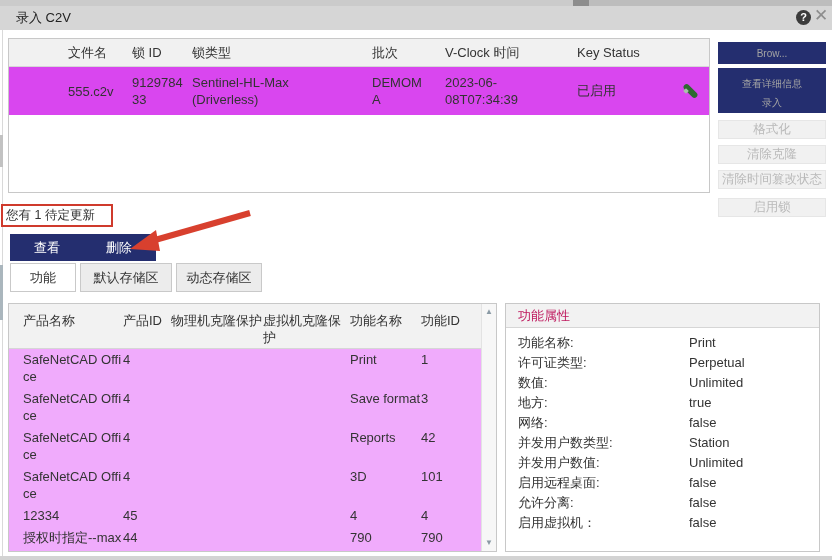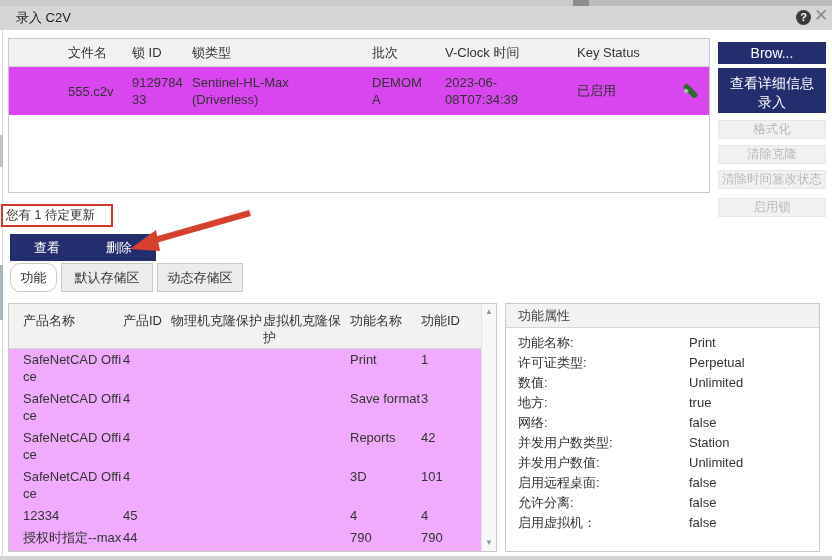--- a/index.html
+++ b/index.html
@@ -40,22 +40,22 @@
   .lc5 { width:132px; }
   .lc6 { width:103px; }
   .wrap2 { white-space:pre-line; line-height:17px; }
   .dongle { position:relative; width:22px; height:20px; }
   .dongle .body { position:absolute; left:2px; top:7px; width:17px; height:6px; background:#2e6a30;
     border-radius:3px; transform:rotate(45deg); }
   .dongle .band { position:absolute; left:4px; top:8px; width:4px; height:4px; background:#a9c3a9;
     transform:rotate(45deg); }
 
   
-  .act-btn { position:absolute; left:718px; width:108px; border:none; color:#ffffff;
-    background:#242e6f; font-family:inherit; font-size:14px; text-align:center; cursor:pointer; }
+  .act-btn { position:absolute; left:718px; width:108px; border:none; color:#a3a3a3;
+    background:#242e6f; font-family:inherit; font-size:10px; text-align:center; cursor:pointer; }
   .act-btn.disabled { background:#f1f1f1; color:#b9b9b9; border:1px solid #e6e6e6; cursor:default; font-size:12.5px; }
   #btn-browse { top:42px; height:22px; }
   #btn-details { top:68px; height:32px; }
   #btn-apply { top:92px; height:21px; }
   #btn-format { top:120px; height:19px; }
   #btn-clearclone { top:145px; height:19px; }
   #btn-cleartamper { top:170px; height:19px; padding:0; }
   #btn-enablelock { top:198px; height:19px; }
 
   
@@ -67,21 +67,21 @@
   #btn-view { left:10px; }
   #btn-delete { left:82px; }
 
   .arrow-overlay { position:absolute; left:0; top:0; width:832px; height:560px; pointer-events:none; }
 
   
   .tabs { position:absolute; left:10px; top:263px; height:29px; display:flex; }
   .tab { height:29px; border:1px solid #c9c9c9; background:#ececec; display:flex;
     align-items:center; justify-content:center; cursor:pointer; margin-right:4px; color:#333; }
   .tab.active { background:#fff; }
-  #tab-features { width:47px;border-radius:10px; }
+  #tab-features { width:66px; }
   #tab-default-storage { width:92px; }
   #tab-dynamic-storage { width:86px; }
 
   
   .feat-table { position:absolute; left:8px; top:303px; width:489px; height:249px;
     border:1px solid #c8c8c8; background:#f0abfc; }
   .ft-head { display:flex; height:45px; background:#f2f2f2; border-bottom:1px solid #d6d6d6; }
   .ft-head > div { padding-top:8px; line-height:17px; color:#333; }
   .ft-rows { position:absolute; left:0; top:45px; right:15px; bottom:0; overflow:hidden; }
   .ft-row { display:flex; padding:2px 0 3px 0; }
@@ -96,21 +96,21 @@
     border-left:1px solid #e3e3e3; }
   .sb-up, .sb-down { position:absolute; left:0; width:14px; height:16px; color:#8a9aa5;
     font-size:8px; text-align:center; line-height:16px; cursor:pointer; }
   .sb-up { top:0; }
   .sb-down { bottom:0; }
 
   
   .props-panel { position:absolute; left:505px; top:303px; width:315px; height:249px;
     border:1px solid #c8c8c8; background:#fff; }
   .props-title { height:24px; background:#f2f2f2; border-bottom:1px solid #d6d6d6;
-    line-height:24px; padding-left:12px; color:#404040; }
+    line-height:24px; padding-left:12px; color:#be185d; }
   .prop-row { display:flex; height:20px; line-height:20px; }
   .prop-row:first-of-type { margin-top:5px; }
   .pl { width:183px; padding-left:12px; }
   .pv { flex:1; }
 </style>
 </head>
 <body>
 
 <div class="top-strip">
   <div class="right-part"></div>

